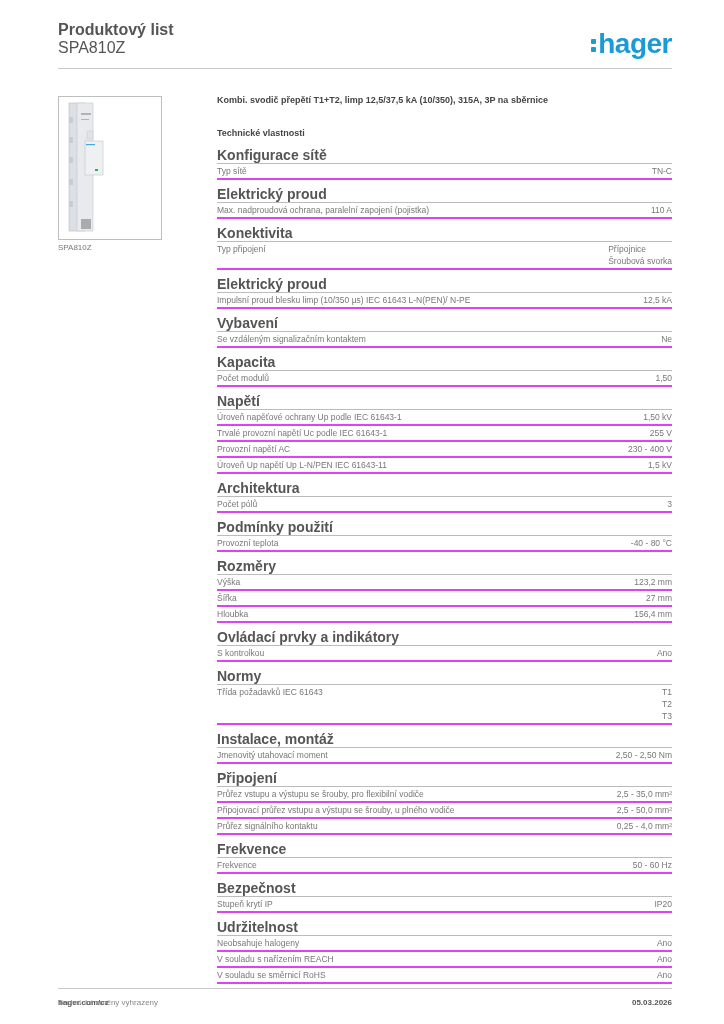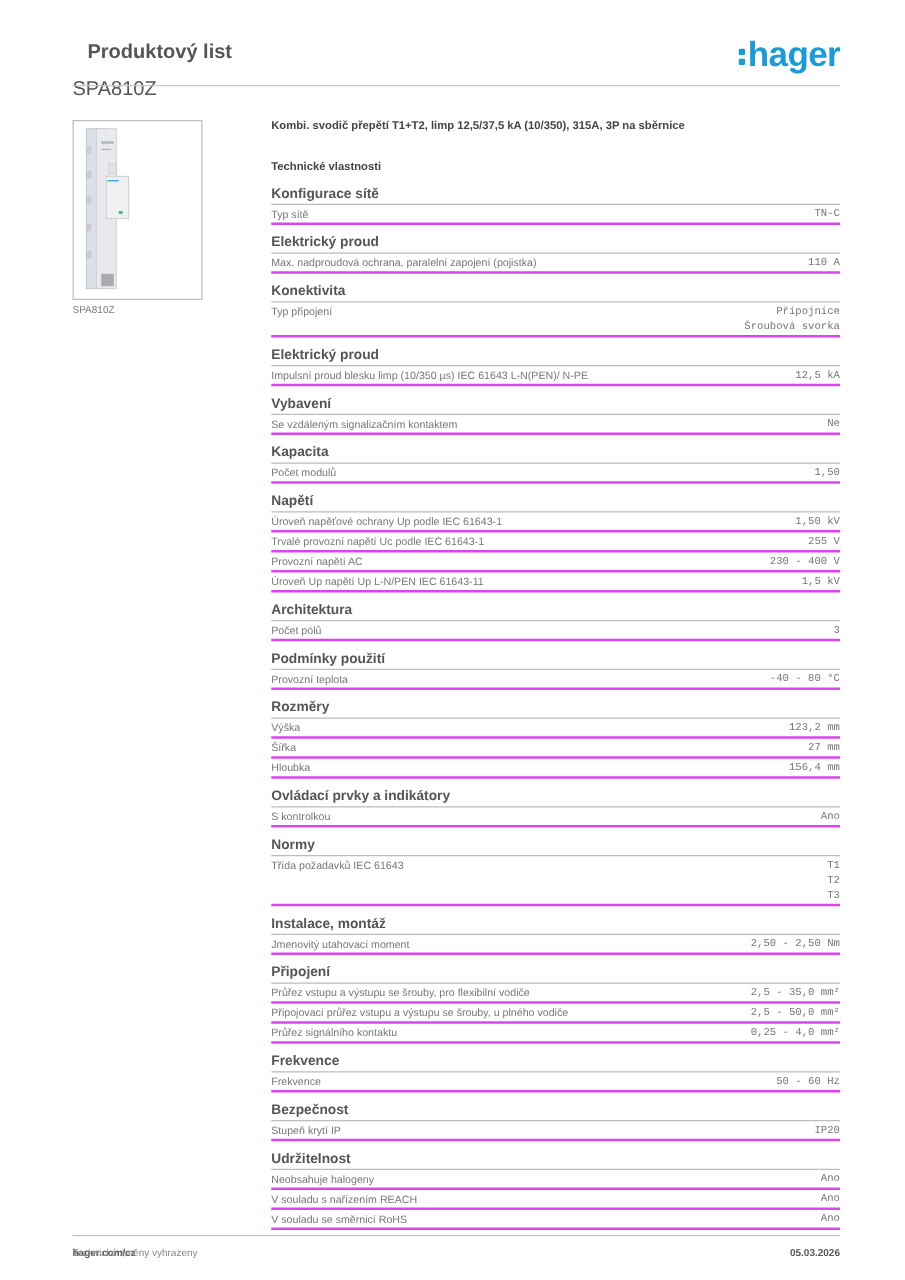--- a/index.html
+++ b/index.html
@@ -1,40 +1,40 @@
 <!DOCTYPE html>
 <html><head>
 <meta charset="utf-8">
 <style>
   html, body { margin: 0; padding: 0; background: #ffffff; }
   body {
     width: 724px; height: 1024px; position: relative; overflow: hidden;
     font-family: "Liberation Sans", sans-serif; color: #444;
   }
   .header { position: absolute; left: 58px; top: 20px; right: 52px; height: 48px; }
-  .title { font-size: 16px; font-weight: bold; color: #555; line-height: 19px; margin: 12px; }
+  .title { font-size: 16px; font-weight: bold; color: #555; line-height: 19px; margin: 0; }
   .subtitle { font-size: 16px; color: #555; line-height: 18px; margin: 0; }
   .logo { position: absolute; right: 0; top: 8px; font-size: 28px; font-weight: bold; color: #1a9ad6; letter-spacing: -0.5px; }
   .logo .colon { display: inline-block; width: 5px; margin-right: 2px; vertical-align: baseline; position: relative; height: 14px; }
   .logo .colon::before, .logo .colon::after { content: ""; position: absolute; left: 0; width: 5px; height: 5px; background: #1a9ad6; border-radius: 1px; }
   .logo .colon::before { top: 0; }
   .logo .colon::after { top: 8px; }
   .header-rule { position: absolute; left: 58px; right: 52px; top: 68px; height: 1px; background: #c8c8c8; }
 
   .image-box { position: absolute; left: 58px; top: 96px; width: 102px; height: 142px; border: 1px solid #bdbdbd; background: #fff; }
   .device { position: absolute; left: 6px; top: 4px; width: 42px; height: 132px; }
   .image-caption { position: absolute; left: 58px; top: 243px; font-size: 8px; color: #777; }
 
   .content { position: absolute; left: 217px; top: 93px; width: 455px; }
   .desc { font-size: 9px; font-weight: bold; color: #444; height: 33px; line-height: 14px; }
   .tech-head { font-size: 9px; font-weight: bold; color: #444; height: 23px; line-height: 14px; }
   .group { margin-bottom: 8px; }
-  .group-title { font-size: 11px; font-weight: bold; color: #555; line-height: 12px; padding-bottom: 2px; border-bottom: 1px solid #bcbcbc; }
+  .group-title { font-size: 14px; font-weight: bold; color: #555; line-height: 12px; padding-bottom: 2px; border-bottom: 1px solid #bcbcbc; }
   .row { display: flex; justify-content: space-between; align-items: flex-start; font-size: 8.5px; color: #777; line-height: 12px; padding: 1px 0 1px 0; border-bottom: 2px solid #d946ef; }
-  .row .val { text-align: right; white-space: pre-line; font-family: Liberation Mono, monospace; }
+  .row .val { white-space: pre-line; }
   .footer-rule { position: absolute; left: 58px; right: 52px; top: 988px; height: 1px; background: #c8c8c8; }
   .footer { position: absolute; left: 58px; right: 52px; top: 998px; font-size: 8px; color: #555; }
   .footer .left { position: absolute; left: 0; font-weight: bold; }
   .footer .center { position: absolute; left: 0; right: 0; text-align: left; color: #888; }
   .footer .right { position: absolute; right: 0; font-weight: bold; }
 </style>
 </head>
 <body>
 
 <div class="header">

